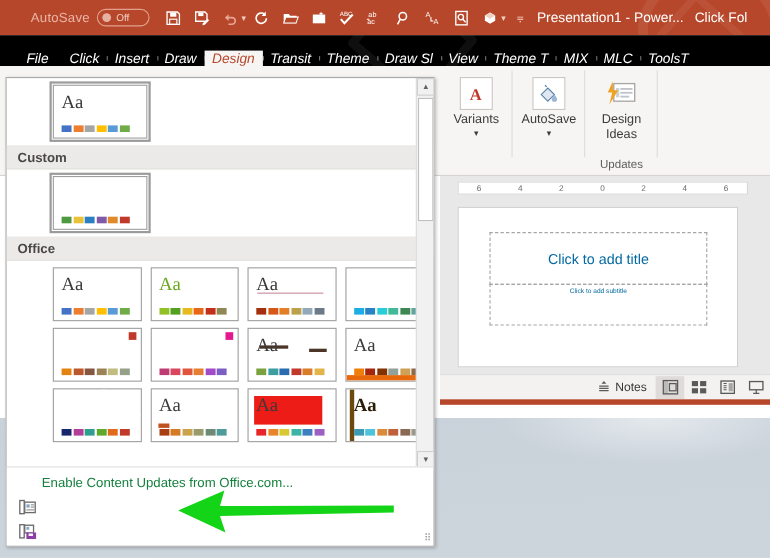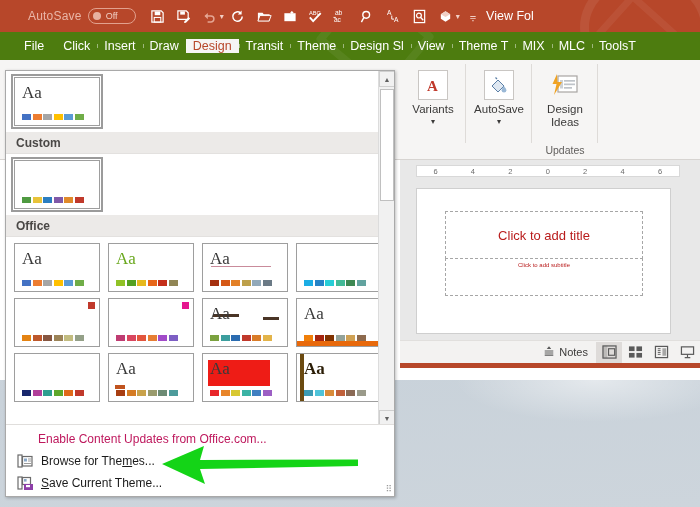--- a/index.html
+++ b/index.html
@@ -63,22 +63,22 @@
   .qat-btn svg { display:block; }
   .qat-caret { font-size:8px; color:#f2cfc5; margin-left:-4px; }
   .title-text {
     color:#ffffff; font-size:12.5px; margin-left:12px; white-space:nowrap;
   }
   .user-text {
     color:#ffffff; font-size:12.5px; margin-left:10px; white-space:nowrap;
   }
   
   #tabstrip {
-    height:28px; background:#4d7c0f; display:flex; align-items:center;
-    position:relative; overflow:hidden;
+    height:28px; background:#000000; display:flex; align-items:flex-end;
+    position:relative; overflow:hidden;font-style:italic;
   }
   #tabstrip .tabwatermark{
     position:absolute; left:330px; top:-34px; width:90px; height:80px;
     border:8px solid rgba(255,255,255,.06); border-radius:4px;
     transform:rotate(40deg); pointer-events:none;
   }
   .tab {
     display:flex; align-items:center; padding:0 7px;
     color:#ffffff; font-size:12.5px; white-space:nowrap; position:relative;
   }
@@ -121,21 +121,21 @@
     display:flex; align-items:center; justify-content:space-around;
     font-size:7.5px; color:#6b6b6b; letter-spacing:.5px;
   }
   #slide {
     position:absolute; left:416px; top:188px; width:255px; height:146px;
     background:#ffffff; border:1px solid #cfcfcf;
   }
   .ph {
     position:absolute; border:1px dashed #a6a6a6;
     display:flex; align-items:center; justify-content:center;
-    color:#b91c1c;
+    color:#0369a1;
   }
   #ph-title { left:28px; top:22px; width:198px; height:48px; font-size:13px; }
   #ph-sub   { left:28px; top:69px; width:198px; height:38px; font-size:6px; align-items:flex-start; padding-top:3px; }
   
   #statusbar {
     position:absolute; left:400px; top:340px; width:300px; height:23px;
     background:#f3f2f1; border-top:1px solid #e1dfdd;
     display:flex; align-items:center; justify-content:flex-end; gap:0px;
   }
   .notes-btn {
@@ -155,21 +155,21 @@
     position:absolute; left:5px; top:70px; width:390px; height:427px;
     background:#ffffff; border:1px solid #a9a9a9;
     box-shadow:1px 1px 3px rgba(0,0,0,.25);
     overflow:hidden;
   }
   .sechead {
     background:#eceae8; color:#4a4846; font-size:12px; font-weight:bold;
     padding:4px 10px 3px; border-bottom:1px solid #e3e1df;
   }
   .rowarea { padding:6px 0 6px 8px; }
-  .thumbrow { display:flex; gap:8px; }
+  .thumbrow { display:flex; gap:8px;margin-left:34px; }
   .thumb {
     width:86px; height:49px; border:1px solid #9e9e9e; background:#fff;
     position:relative; overflow:hidden;
   }
   .thumb.sel { outline:2px solid #9b9b9b; outline-offset:1px; }
   .thumb .aa {
     position:absolute; left:7px; top:5px; font-size:17px; color:#3a3a3a;
     font-family:"Liberation Serif", serif;
   }
   .thumb .swatches {
@@ -192,21 +192,21 @@
   #gscroll .bottomarrow { position:absolute; bottom:0; left:0; }
   
   #gmenu {
     position:absolute; left:0; right:0; bottom:0; height:72px;
     background:#ffffff; border-top:1px solid #e0dedc; padding-top:3px;
   }
   .mitem {
     height:22px; display:flex; align-items:center; padding-left:10px; gap:8px;
     font-size:12px; color:#1b1b1b;
   }
-  .mitem.disabled { color:#be185d; padding-left:32px; }
+  .mitem.disabled { color:#15803d; padding-left:32px; }
   .mitem .micon { width:17px; height:17px; display:flex; align-items:center; justify-content:center; }
   .grip { position:absolute; right:3px; bottom:2px; font-size:9px; color:#9a9a9a; letter-spacing:-1px;}
   
   #arrow { position:absolute; left:160px; top:440px; width:200px; height:46px; pointer-events:none; }
 </style>
 </head>
 <body>
 
 <div id="desktop"></div>
 
@@ -298,33 +298,34 @@
       <div class="qat-btn">
         <svg width="15" height="15" viewBox="0 0 16 16">
             <path d="M8 2.5 13 5.5v5L8 13.5 3 10.5v-5z" fill="#fff"></path>
             <path d="M8 2.5 13 5.5 8 8.5 3 5.5z" fill="#f0cfc5"></path>
           </svg>
       </div>
       <span class="qat-caret">▾</span>
       <span class="qat-caret" style="margin-left:8px;font-size:11px;">⩦</span>
     </div>
 
-    <span class="user-text">View Fol</span>
+    <span class="title-text">Presentation1  -  Power...</span>
+    <span class="user-text">Click Fol</span>
   </div>
 
   <div id="tabstrip">
     <div class="tabwatermark"></div>
   <div class="tab first">File</div>
       <div class="tab">Click</div>
       <div class="tab sep">Insert</div>
       <div class="tab sep">Draw</div>
       <div class="tab sep active">Design</div>
       <div class="tab sep">Transit</div>
       <div class="tab sep">Theme</div>
-      <div class="tab sep">Design Sl</div>
+      <div class="tab sep">Draw Sl</div>
       <div class="tab sep">View</div>
       <div class="tab sep">Theme T</div>
       <div class="tab sep">MIX</div>
       <div class="tab sep">MLC</div>
       <div class="tab sep">ToolsT</div>
     </div>
 
   <div id="ribbon">
     <div id="ribbon-left-spacer"></div>
 
@@ -658,33 +659,31 @@
       </div>
       <div class="mitem">
         <span class="micon">
           <svg width="16" height="16" viewBox="0 0 16 16">
             <rect x="1" y="2" width="4" height="12" fill="none" stroke="#6b6b6b" stroke-width="1.2"></rect>
             <rect x="5.5" y="3.5" width="9.5" height="9.5" fill="#fff" stroke="#6b6b6b" stroke-width="1.2"></rect>
             <rect x="7" y="5.5" width="3" height="3" fill="#8aa8c8"></rect>
             <path d="M11 6h3M11 8h3M7 10.5h7" stroke="#9b9b9b" stroke-width="1"></path>
           </svg>
         </span>
-        <span>Browse for The<u>m</u>es...</span>
       </div>
       <div class="mitem">
         <span class="micon">
           <svg width="16" height="16" viewBox="0 0 16 16">
             <rect x="1" y="2" width="4" height="12" fill="none" stroke="#6b6b6b" stroke-width="1.2"></rect>
             <rect x="5.5" y="2.5" width="8" height="7" fill="#fff" stroke="#6b6b6b" stroke-width="1.2"></rect>
             <rect x="7" y="4" width="2.6" height="2.6" fill="#8aa8c8"></rect>
             <path d="M7 9h9v6H7z" fill="#8d3fa8"></path>
             <rect x="9" y="10" width="4" height="2.2" fill="#fff"></rect>
           </svg>
         </span>
-        <span><u>S</u>ave Current Theme...</span>
       </div>
     </div>
   <span class="grip">⠿</span>
 </div>
 
 <svg id="arrow" viewBox="0 0 200 46">
   <path d="M2 24 L44 6 L40 20 L198 19.5 L198 26 L40 29 L45 44 Z" fill="#14d417"></path>
 </svg>
 
 </body></html>

